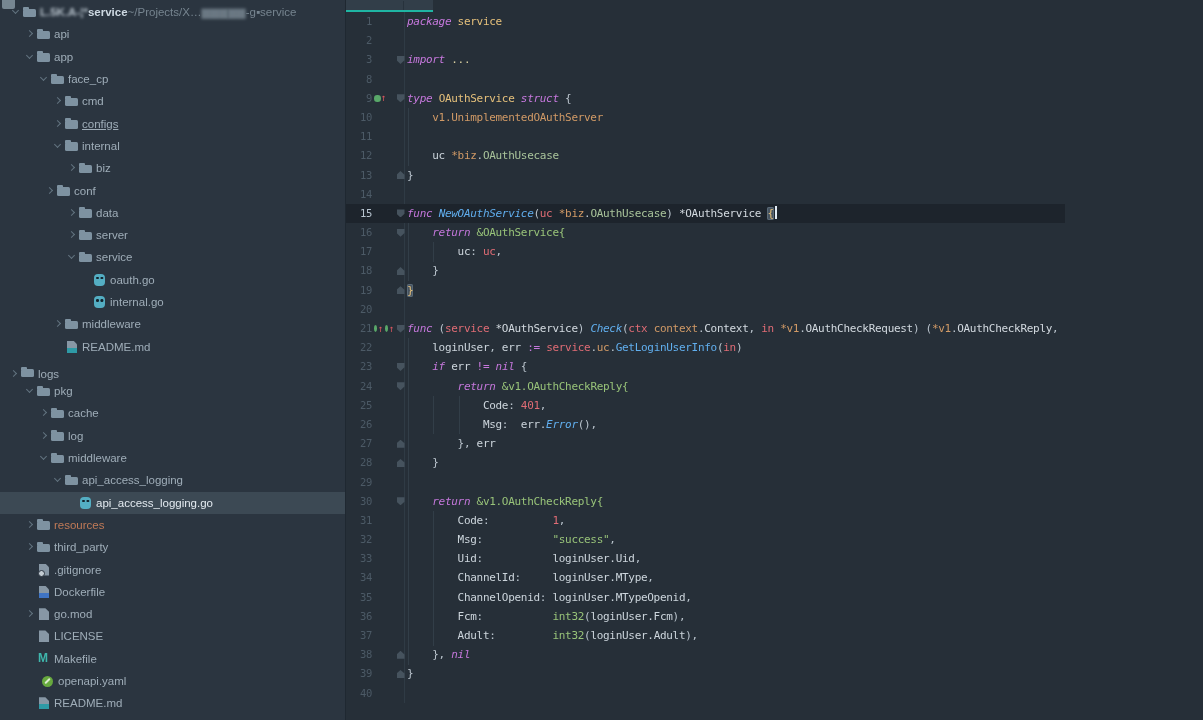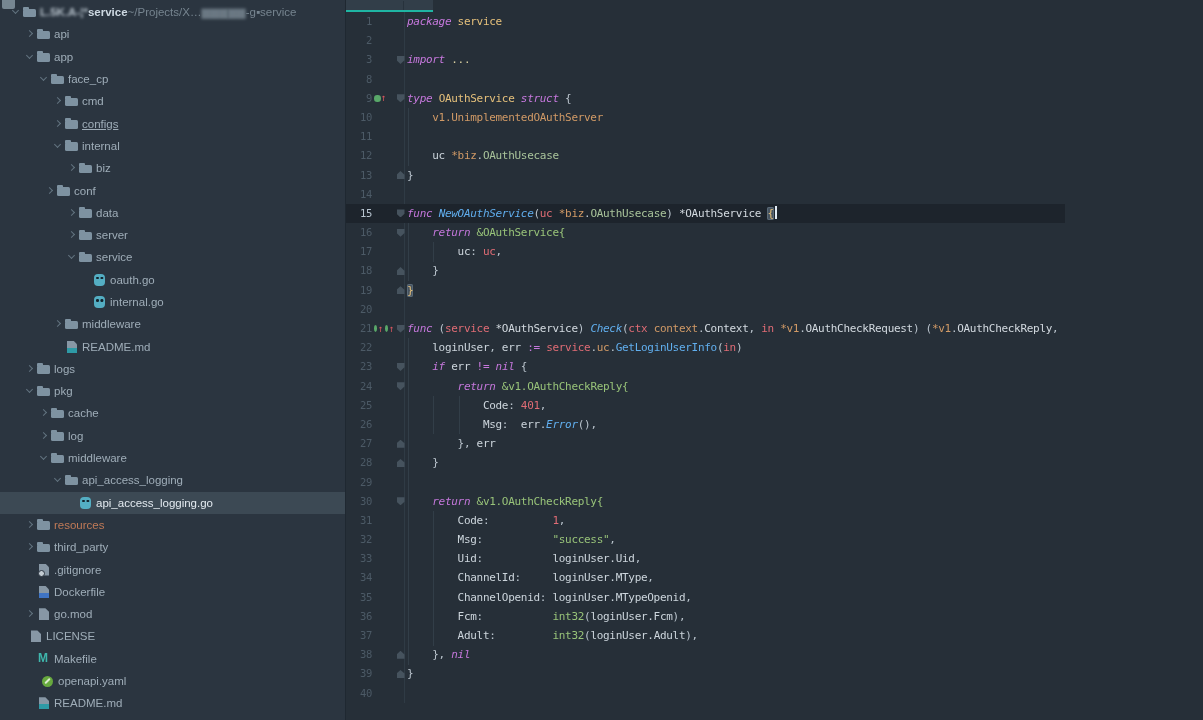--- a/index.html
+++ b/index.html
@@ -153,21 +153,21 @@
         <div class="trow" style="padding-left: 52px;">
           <span class="chev"></span>
           <span class="ic ic-folder"></span>
           <span class="lbl">middleware</span>
         </div>
         <div class="trow" style="padding-left: 52px;">
           <span class="chev none"></span>
           <span class="ic ic-file ic-md"></span>
           <span class="lbl">README.md</span>
         </div>
-        <div class="trow" style="padding-left: 24px;">
+        <div class="trow" style="padding-left: 8px; align-items: flex-end;">
           <span class="chev"></span>
           <span class="ic ic-folder"></span>
           <span class="lbl">logs</span>
         </div>
         <div class="trow" style="padding-left: 24px;">
           <span class="chev open"></span>
           <span class="ic ic-folder"></span>
           <span class="lbl">pkg</span>
         </div>
         <div class="trow" style="padding-left: 38px;">
@@ -213,21 +213,21 @@
         <div class="trow" style="padding-left: 24px;">
           <span class="chev none"></span>
           <span class="ic ic-file ic-docker"></span>
           <span class="lbl">Dockerfile</span>
         </div>
         <div class="trow" style="padding-left: 24px;">
           <span class="chev"></span>
           <span class="ic ic-file"></span>
           <span class="lbl">go.mod</span>
         </div>
-        <div class="trow" style="padding-left: 16px;">
+        <div class="trow" style="padding-left: 24px;">
           <span class="chev none"></span>
           <span class="ic ic-file"></span>
           <span class="lbl">LICENSE</span>
         </div>
         <div class="trow" style="padding-left: 24px;">
           <span class="chev none"></span>
           <span class="ic ic-make"></span>
           <span class="lbl">Makefile</span>
         </div>
         <div class="trow" style="padding-left: 28px;">

